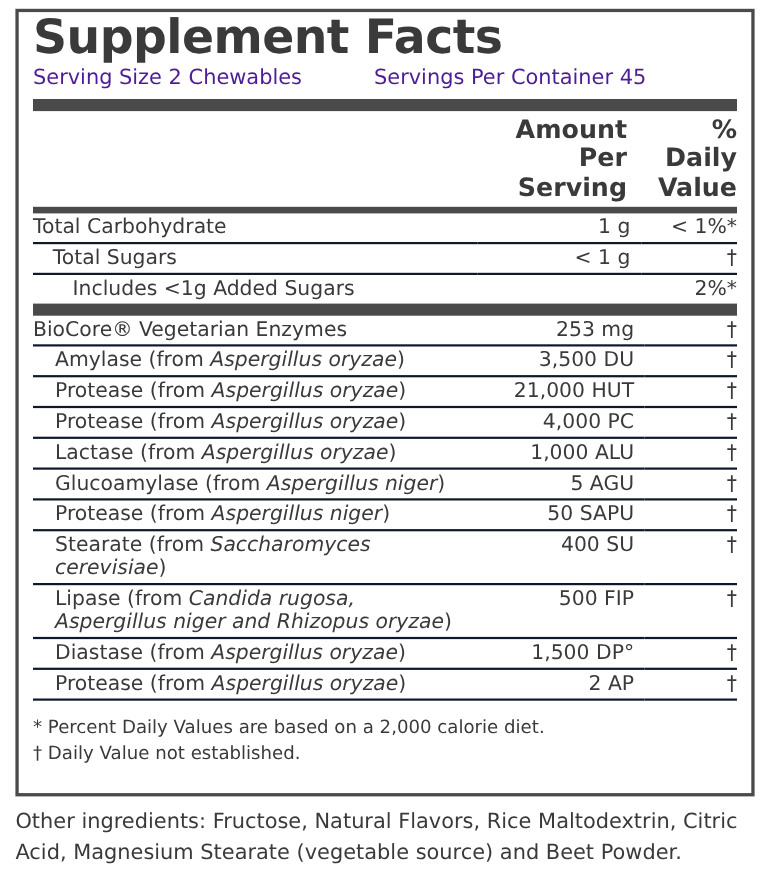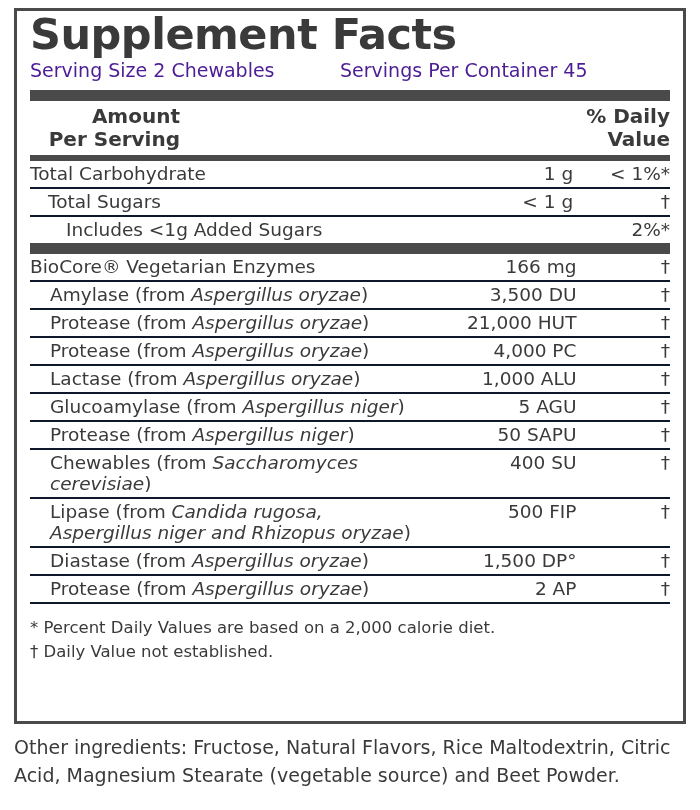--- a/index.html
+++ b/index.html
@@ -79,23 +79,23 @@
     padding-right: 10px !important;
     white-space: nowrap;
   }
   .col-dv {
     width: 90px;
     text-align: right;
     white-space: nowrap;
   }
   .hdr-wrap {
     display: flex;
-    justify-content: space-between;
+    justify-content: flex-end;
     font-weight: bold;
-    font-size: 20px;
+    font-size: 23px;
     line-height: 1.15;
     padding: 4px 0 4px 0;
   }
   .hdr-amt {
     width: 150px;
     text-align: right;
     padding-right: 10px;
   }
   .hdr-dv {
     width: 90px;
@@ -177,21 +177,21 @@
       </tr>
     </tbody>
       </table>
 
     <div class="band"></div>
 
     <table class="facts">
       <tbody>
           <tr class="row-divider">
         <td class="col-name">BioCore® Vegetarian Enzymes</td>
-        <td class="col-amt">166 mg</td>
+        <td class="col-amt">253 mg</td>
         <td class="col-dv">†</td>
       </tr>
 
       <tr class="row-divider">
         <td class="col-name indent-enz"><span>Amylase (from </span><em>Aspergillus oryzae</em><span>)</span></td>
         <td class="col-amt">3,500 DU</td>
         <td class="col-dv">†</td>
       </tr>
 
       <tr class="row-divider">
@@ -218,21 +218,21 @@
         <td class="col-dv">†</td>
       </tr>
 
       <tr class="row-divider">
         <td class="col-name indent-enz"><span>Protease (from </span><em>Aspergillus niger</em><span>)</span></td>
         <td class="col-amt">50 SAPU</td>
         <td class="col-dv">†</td>
       </tr>
 
       <tr class="row-divider">
-        <td class="col-name indent-enz"><span>Chewables (from </span><em>Saccharomyces cerevisiae</em><span>)</span></td>
+        <td class="col-name indent-enz"><span>Stearate (from </span><em>Saccharomyces cerevisiae</em><span>)</span></td>
         <td class="col-amt">400 SU</td>
         <td class="col-dv">†</td>
       </tr>
 
       <tr class="row-divider">
         <td class="col-name indent-enz"><span>Lipase (from </span><em>Candida rugosa, Aspergillus niger and Rhizopus oryzae</em><span>)</span></td>
         <td class="col-amt">500 FIP</td>
         <td class="col-dv">†</td>
       </tr>
 

